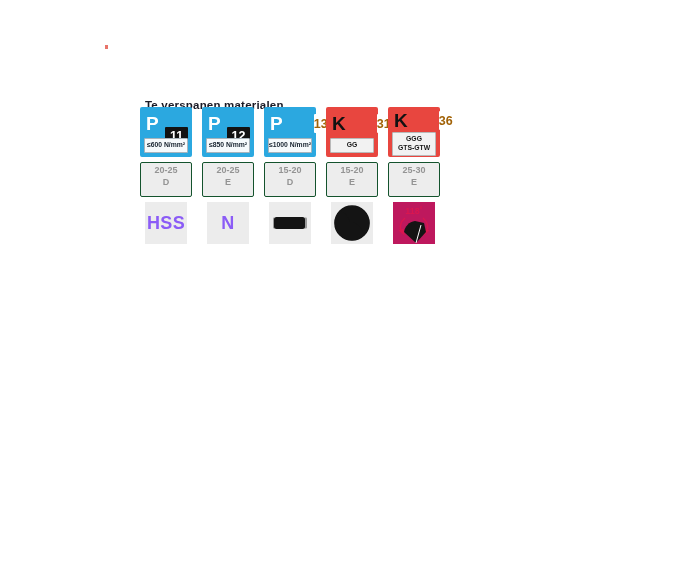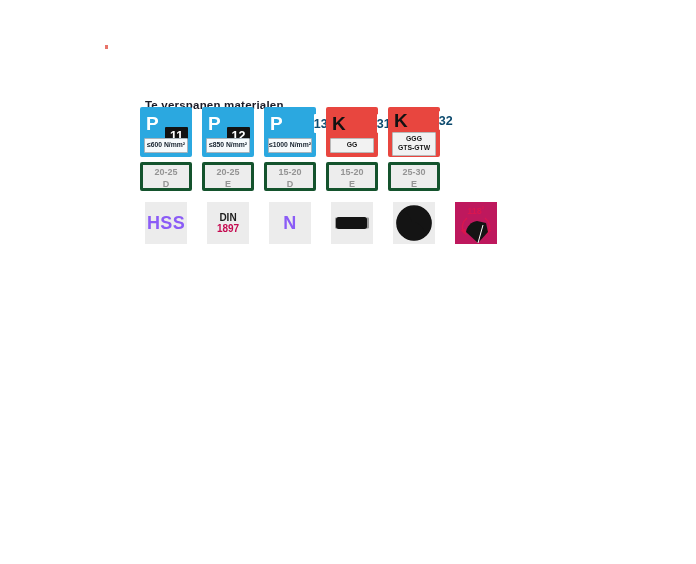--- a/index.html
+++ b/index.html
@@ -22,28 +22,28 @@
   .badge.blue{border-color:#2ba8e0;background:#2ba8e0;}
   .badge.red{border-color:#e8463f;background:#e8463f;}
   .badge-top{display:flex;align-items:center;justify-content:space-between;height:25px;
              padding:2px 2px 0 4px;}
   .badge-letter{font-size:19px;font-weight:bold;line-height:1;}
   .badge.blue .badge-letter{color:#ffffff;}
   .badge.red .badge-letter{color:#121212;}
   .badge-num{width:23px;height:19px;display:flex;align-items:center;justify-content:center;
              font-size:12.5px;font-weight:bold;border-radius:1px;}
   .num-dark{background:#121212;color:#ffffff;margin-top:25px;}
-  .num-light{background:#ffffff;color:#0c4a6e;margin-left:31px;}
+  .num-light{background:#ffffff;color:#a16207;margin-left:31px;}
   .badge-sub{margin:2px 2px 2px 2px;text-align:center;font-weight:bold;font-size:6.8px;
              line-height:1.3;padding:2px 0;white-space:pre-line;border-radius:1px;}
   .badge.blue .badge-sub{background:#f6fafc;color:#16222e;border:1px solid #a8b4bc;}
   .badge.red .badge-sub{background:#f2f2f2;color:#141414;border:1px solid #b9b9b9;}
 
   
-  .speed{box-sizing:border-box;width:52px;height:29px;background:#ededed;border:3px solid #14532d;
+  .speed{box-sizing:border-box;width:52px;height:35px;background:#ededed;border:1px solid #14532d;
          border-radius:2px;text-align:center;font-size:9px;font-weight:bold;color:#949494;
          line-height:1.35;padding-top:1px;}
 
   
   .icon-cell{width:52px;display:flex;justify-content:center;}
   .icon-box{box-sizing:border-box;width:42px;height:42px;background:#ececec;display:flex;
             flex-direction:column;align-items:center;justify-content:center;text-align:center;}
   .icon-box.white{background:#be185d;text-decoration:underline;}
   .icon-box.dark{background:#131313;}
   .txt-lg{font-size:18px;font-weight:bold;color:#8b5cf6;letter-spacing:.3px;}
@@ -86,21 +86,21 @@
     <div class="badge red">
       <div class="badge-top">
         <span class="badge-letter">K</span>
         <span class="badge-num num-light">31</span>
       </div>
       <div class="badge-sub">GG</div>
     </div>
     <div class="badge red">
       <div class="badge-top">
         <span class="badge-letter">K</span>
-        <span class="badge-num num-light">32</span>
+        <span class="badge-num num-light">36</span>
       </div>
       <div class="badge-sub">GGG
 GTS-GTW</div>
     </div>
   </div>
 
   <div class="row speeds-row">
     <div class="speed">
       <div>20-25</div>
       <div>D</div>
@@ -124,26 +124,20 @@
   </div>
 
   <div class="row icons-row">
 
     <div class="icon-cell">
       <div class="icon-box">
         <span class="txt-lg">HSS</span>
       </div>
     </div>
 
-    <div class="icon-cell">
-      <div class="icon-box">
-        <span class="din-top">DIN</span>
-        <span class="din-bottom">1897</span>
-      </div>
-    </div>
 
     <div class="icon-cell">
       <div class="icon-box">
         <span class="txt-lg">N</span>
       </div>
     </div>
 
     <div class="icon-cell">
       <div class="icon-box">
         <svg width="42" height="42" viewBox="0 0 42 42">

